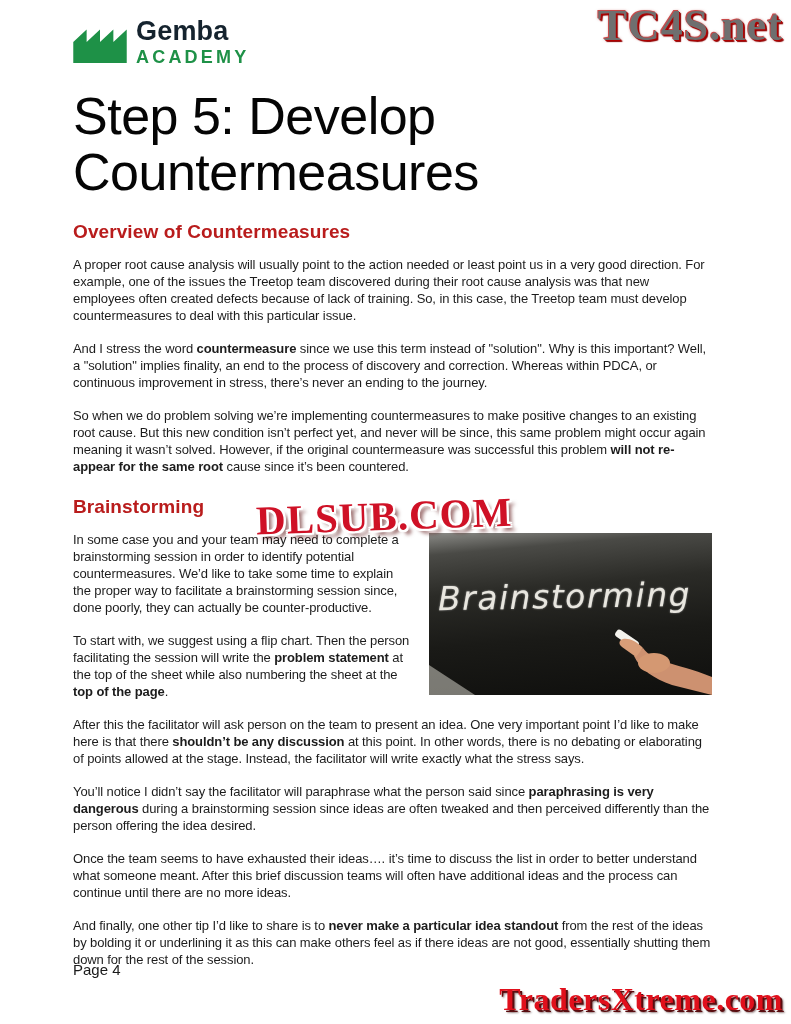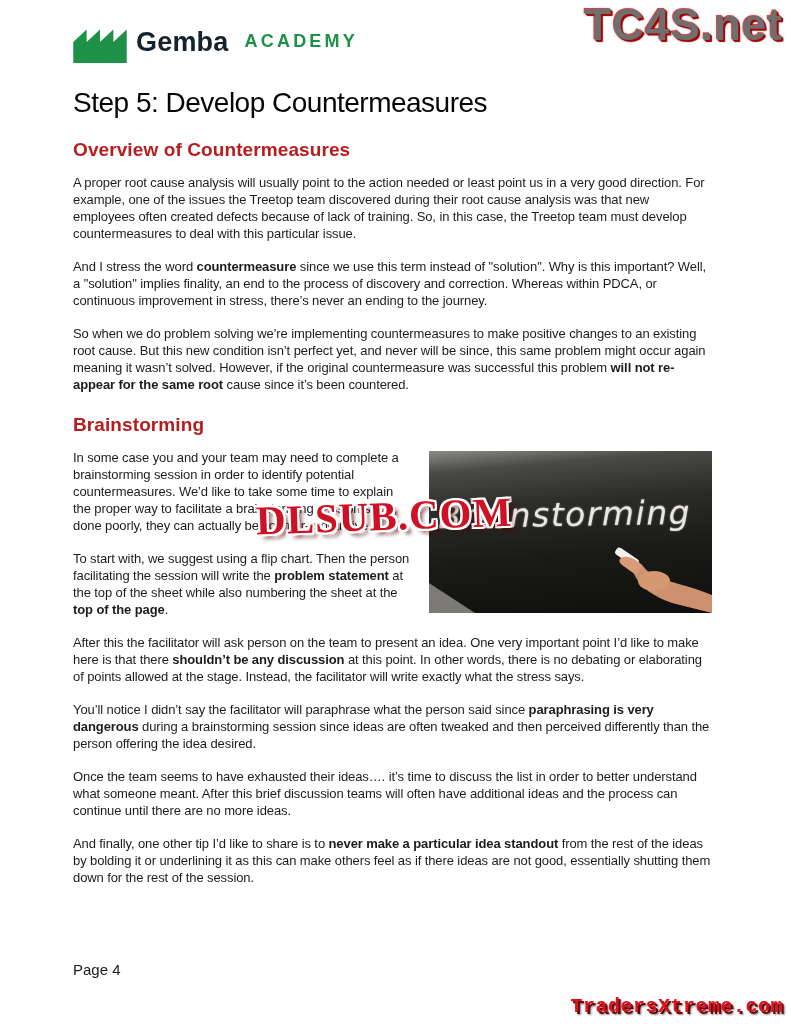--- a/index.html
+++ b/index.html
@@ -4,53 +4,53 @@
 <style>
   html,body{margin:0;padding:0;}
   body{
     width:791px;height:1024px;position:relative;background:#ffffff;
     font-family:"Liberation Sans",sans-serif;color:#1c1c1c;overflow:hidden;
   }
   .content{position:absolute;left:73px;width:639px;top:0;}
 
   
   .logo{display:flex;align-items:center;gap:9px;margin-top:18px;height:48px;}
-  .logo-text{display:flex;flex-direction:row;line-height:1;gap:16px;}
+  .logo-text{display:flex;flex-direction:column;line-height:1;}
   .logo-brand{font-size:27px;font-weight:700;color:#15232e;letter-spacing:.2px;}
   .logo-sub{font-size:18px;font-weight:700;color:#1e9147;letter-spacing:3.2px;margin-top:3px;}
 
   
   .wm-tc4s{
     position:absolute;top:0;right:8px;
-    font-family:Liberation Sans, sans-serif;font-weight:700;font-size:44px;
+    font-family:Liberation Serif, serif;font-weight:700;font-size:44px;
     color:#6f6f6f;letter-spacing:1px;
     text-shadow:1px 1px 0 #b30000,2px 2px 1px #8e0000,-1px -1px 0 #c74a4a,0 0 3px rgba(160,0,0,.55);
     z-index:30;
   }
   .wm-dlsub{
     position:absolute;top:492px;left:256px;
     font-family:"Liberation Serif",serif;font-weight:700;font-size:41px;
     color:#cf1126;letter-spacing:1px;transform:rotate(-2deg);
     text-shadow:
       -2px -2px 0 #ffffff,2px -2px 0 #ffffff,-2px 2px 0 #ffffff,2px 2px 0 #ffffff,
       0 -2px 0 #ffffff,0 2px 0 #ffffff,-2px 0 0 #ffffff,2px 0 0 #ffffff,
       5px 5px 4px rgba(80,0,0,.55);
     z-index:40;
   }
   .wm-traders{
     position:absolute;bottom:6px;right:8px;
-    font-family:Liberation Mono, monospace;font-weight:700;font-size:20px;
+    font-family:Liberation Serif, serif;font-weight:700;font-size:32px;
     color:#e0101c;letter-spacing:.5px;
     text-shadow:2px 2px 0 #5a0d10,3px 3px 2px rgba(40,0,0,.5);
     z-index:30;
     text-align:center;
   }
 
   
-  h1{font-size:28px;font-weight:400;color:#050505;margin:22px 0 0 0;letter-spacing:-.5px;line-height:1.08;}
+  h1{font-size:52px;font-weight:400;color:#050505;margin:22px 0 0 0;letter-spacing:-.5px;line-height:1.08;}
   h2{font-size:19px;font-weight:700;color:#b91c1c;margin:21px 0 13px 0;letter-spacing:.1px;}
   p{font-size:13px;line-height:17px;margin:0 0 16px 0;letter-spacing:-.1px;}
   p .b{font-weight:700;}
 
   
   .chalkboard{
     float:right;width:283px;height:162px;margin:2px 0 10px 16px;
     position:relative;overflow:hidden;
     background:linear-gradient(175deg,#8b8b87 0%,#4a4a46 12%,#2b2b27 34%,#1a1a17 62%,#0f0f0d 100%);
   }

